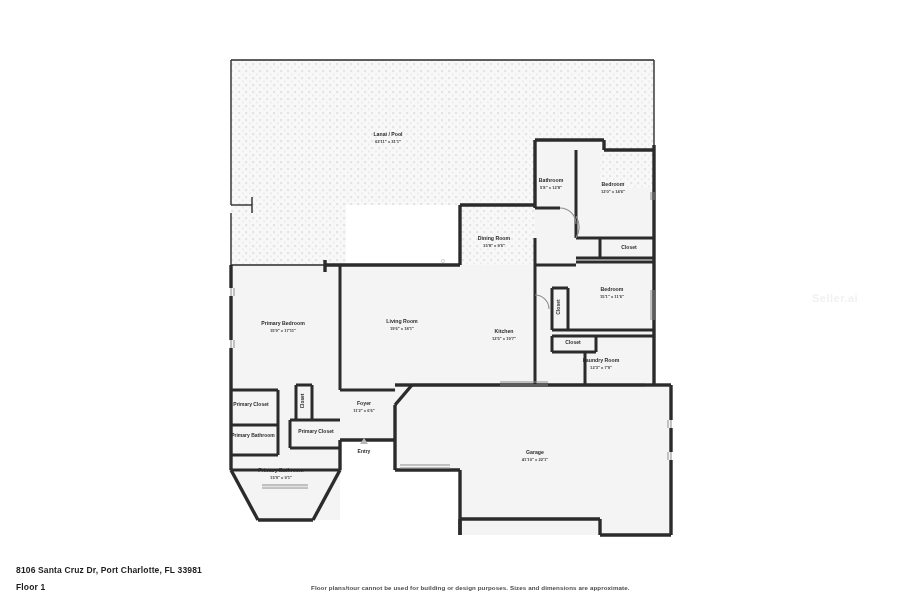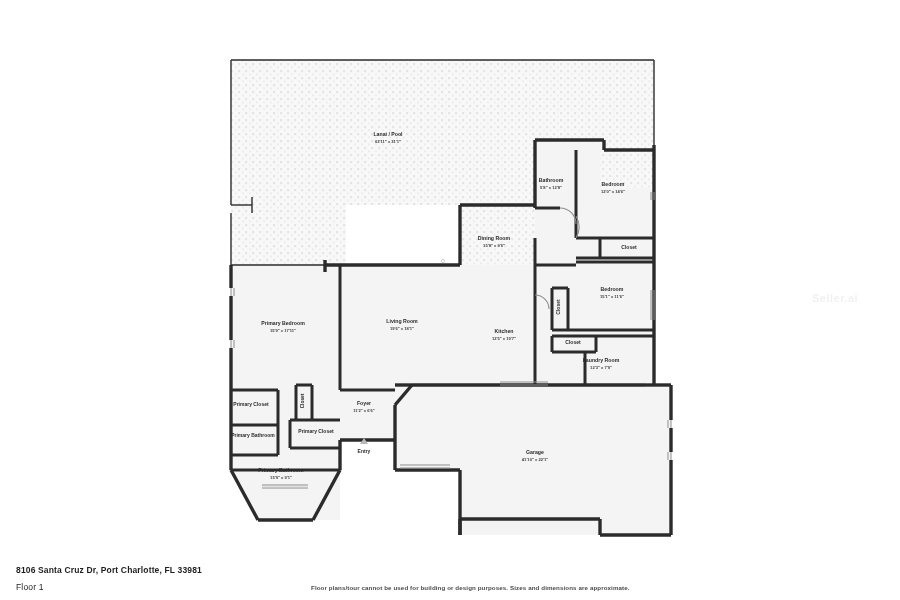--- a/index.html
+++ b/index.html
@@ -46,21 +46,21 @@
     left: 16px; top: 13px;
     font-size: 8.5px;
     font-weight: 700;
     color: #1d1d1d;
     letter-spacing: 0.15px;
   }
   #floor-label {
     position: absolute;
     left: 16px; top: 30px;
     font-size: 8.5px;
-    font-weight: 400;
+    font-weight: 700;
     color: #1d1d1d;
     letter-spacing: 0.15px;
   }
   #disclaimer {
     position: absolute;
     left: 311px; top: 32px;
     font-size: 6.2px;
     font-weight: 700;
     color: #4a4a4a;
     letter-spacing: 0.1px;

